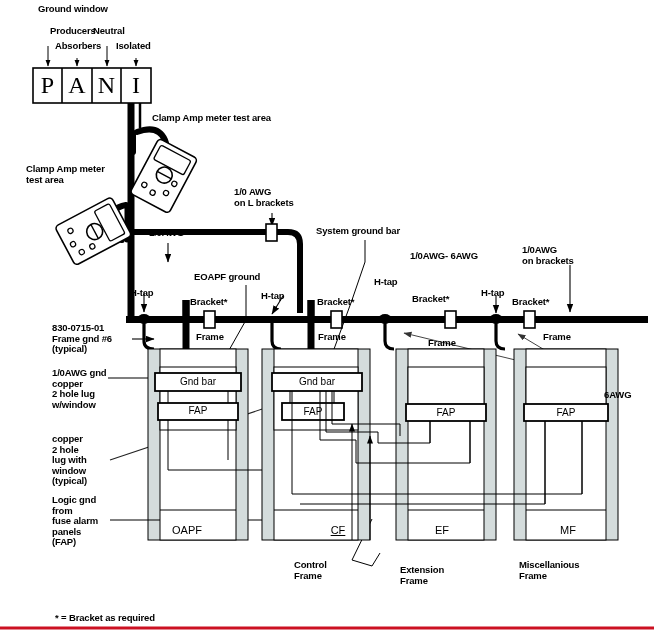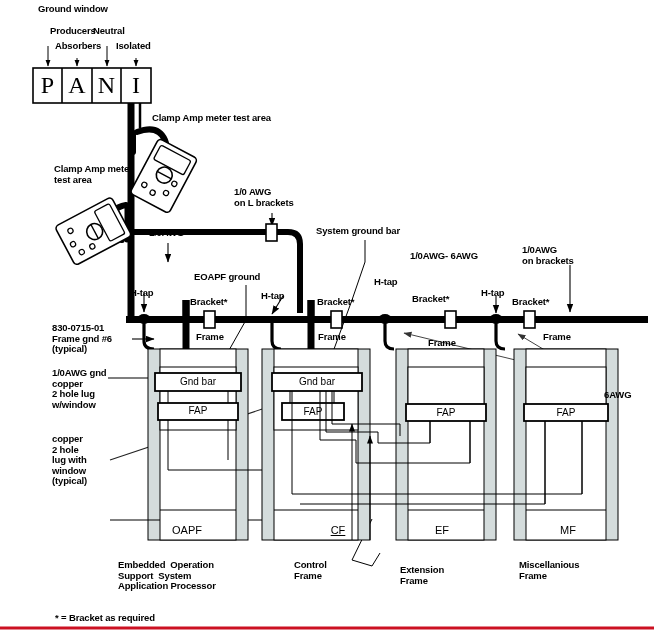--- a/index.html
+++ b/index.html
@@ -279,21 +279,21 @@
   <div class="lbl" style="left:55px; top:41px;">Absorbers</div>
   <div class="lbl" style="left:93px; top:26px;">Neutral</div>
   <div class="lbl" style="left:116px; top:41px;">Isolated</div>
 
   <div class="pani-letter" style="left:33px; top:70px; width:29px;">P</div>
   <div class="pani-letter" style="left:62px; top:70px; width:30px;">A</div>
   <div class="pani-letter" style="left:92px; top:70px; width:29px;">N</div>
   <div class="pani-letter" style="left:121px; top:70px; width:30px;">I</div>
 
   <div class="lbl" style="left:152px; top:113px;">Clamp Amp meter test area</div>
-  <div class="lbl" style="left:26px; top:164px;margin-left:28px;">Clamp Amp meter
+  <div class="lbl" style="left:26px; top:164px;">Clamp Amp meter
 test area</div>
 
   <div class="lbl" style="left:149px; top:228px;">1/0AWG</div>
   <div class="lbl" style="left:234px; top:187px;">1/0 AWG
 on L brackets</div>
   <div class="lbl" style="left:316px; top:226px;">System ground bar</div>
   <div class="lbl" style="left:194px; top:272px;">EOAPF ground</div>
   <div class="lbl" style="left:410px; top:251px;">1/0AWG- 6AWG</div>
   <div class="lbl" style="left:522px; top:245px;">1/0AWG
 on brackets</div>
@@ -319,36 +319,38 @@
 (typical)</div>
   <div class="lbl" style="left:52px; top:368px;">1/0AWG gnd
 copper
 2 hole lug
 w/window</div>
   <div class="lbl" style="left:52px; top:434px;">copper
 2 hole
 lug with
 window
 (typical)</div>
+  <div class="lbl" style="left:52px; top:495px;">Logic gnd
+from
+fuse alarm
+panels
+(FAP)</div>
 
   <div class="boxtext" style="left:155px; top:376px; width:86px;">Gnd bar</div>
   <div class="boxtext" style="left:158px; top:405px; width:80px;">FAP</div>
   <div class="boxtext" style="left:272px; top:376px; width:90px;">Gnd bar</div>
   <div class="boxtext" style="left:282px; top:406px; width:62px;">FAP</div>
   <div class="boxtext" style="left:406px; top:407px; width:80px;">FAP</div>
   <div class="boxtext" style="left:524px; top:407px; width:84px;">FAP</div>
 
   <div class="boxtext" style="left:160px; top:524px; width:54px; font-size:11px;">OAPF</div>
   <div class="boxtext" style="left:292px; top:524px; width:92px; font-size:11px;text-decoration:underline;">CF</div>
   <div class="boxtext" style="left:408px; top:524px; width:68px; font-size:11px;">EF</div>
   <div class="boxtext" style="left:526px; top:524px; width:84px; font-size:11px;">MF</div>
 
-  <div class="lbl" style="left:118px; top:560px;">Embedded  Operation
-Support  System
-Application Processor</div>
   <div class="lbl" style="left:294px; top:560px;">Control
 Frame</div>
   <div class="lbl" style="left:400px; top:565px;">Extension
 Frame</div>
   <div class="lbl" style="left:519px; top:560px;">Miscellanious
 Frame</div>
 
   <div class="lbl" style="left:55px; top:613px;">* = Bracket as required</div>
 
 </div>

